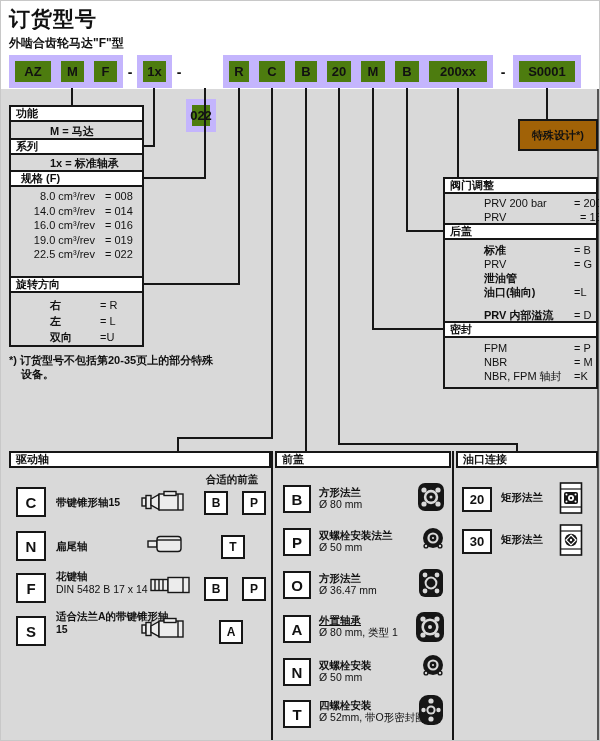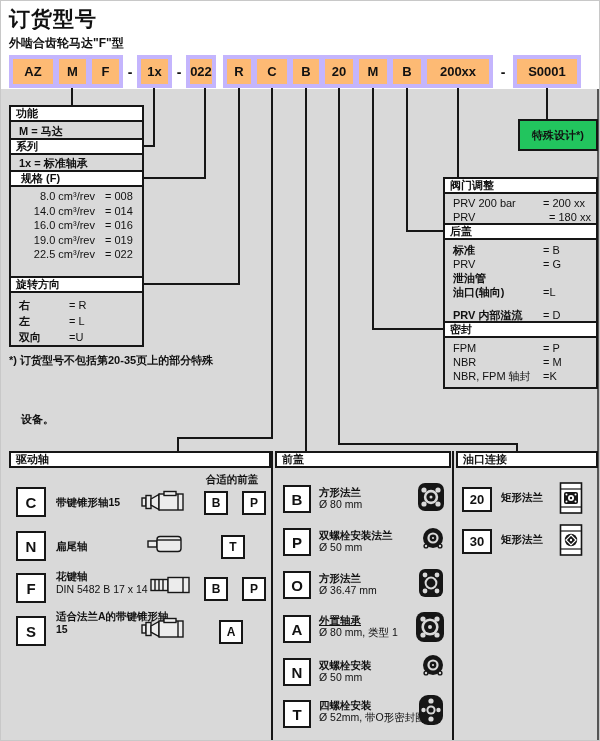--- a/index.html
+++ b/index.html
@@ -4,36 +4,36 @@
 <style>
   html,body{margin:0;padding:0;background:#fff;}
   #canvas{position:relative;width:600px;height:741px;background:#fff;
     font-family:"Liberation Sans",sans-serif;color:#111;overflow:hidden;
     border:1px solid #c8c8c8;box-sizing:border-box;}
   .abs{position:absolute;}
   .ln{position:absolute;background:#161616;}
   .gray{position:absolute;left:0;top:88px;width:600px;height:653px;background:#d9d9d9;}
   .title{position:absolute;left:8px;top:4px;font-size:21px;font-weight:700;letter-spacing:1px;}
   .subtitle{position:absolute;left:8px;top:34px;font-size:12px;font-weight:700;}
-  .cbox{position:absolute;top:54px;height:33px;border:4px solid #c4b5fd;background:#fdba74;
+  .cbox{position:absolute;top:54px;height:33px;border:6px solid #c4b5fd;background:#4d7c0f;
     box-sizing:border-box;display:flex;align-items:center;justify-content:center;
     font-size:13px;font-weight:700;}
   .cdash{position:absolute;top:54px;height:33px;display:flex;align-items:center;justify-content:center;
     font-size:14px;font-weight:700;}
   .hdr{position:absolute;border:2px solid #161616;background:#fff;box-sizing:border-box;
     font-size:11px;font-weight:700;display:flex;align-items:center;padding:0 5px;height:17px;}
   .bodybox{position:absolute;border:2px solid #161616;box-sizing:border-box;font-size:11px;}
-  .rw{position:relative;line-height:14px;white-space:nowrap;}
+  .rw{position:relative;line-height:14px;white-space:nowrap;margin-left:31px;}
   .rw .lab{padding-left:8px;font-weight:700;}
   .rw .lab.lt{font-weight:400;}
   .rw .val{position:absolute;font-weight:400;}
   .szrow{position:relative;line-height:14.6px;font-size:11px;white-space:nowrap;}
   .szlab{display:inline-block;width:84px;text-align:right;}
   .szval{position:absolute;left:94px;}
-  .special{position:absolute;border:2px solid #161616;background:#22c55e;box-sizing:border-box;
+  .special{position:absolute;border:2px solid #161616;background:#a16207;box-sizing:border-box;
     display:flex;align-items:center;justify-content:center;font-size:11px;font-weight:700;}
   .footnote{position:absolute;font-size:11px;line-height:14px;font-weight:700;}
   .lbox{position:absolute;width:30px;height:30px;border:2px solid #161616;background:#fff;
     box-sizing:border-box;display:flex;align-items:center;justify-content:center;
     font-size:15px;font-weight:700;}
   .mini{width:24px;height:24px;font-size:12px;}
   .port{width:30px;height:25px;font-size:13px;}
   .rowlab{position:absolute;font-size:10.5px;line-height:12px;font-weight:700;white-space:nowrap;}
   .rowlab2{position:absolute;font-size:10.5px;line-height:12px;font-weight:400;white-space:nowrap;}
   .covers{position:absolute;font-size:10.5px;font-weight:700;text-align:center;}
@@ -49,21 +49,21 @@
 
   <div class="title">订货型号</div>
   <div class="subtitle">外啮合齿轮马达"F"型</div>
 
   <div class="cbox" style="left:8px;width:48px;">AZ</div>
   <div class="cbox" style="left:54px;width:35px;">M</div>
   <div class="cbox" style="left:87px;width:35px;">F</div>
   <div class="cdash" style="left:122px;width:14px;">-</div>
   <div class="cbox" style="left:136px;width:35px;">1x</div>
   <div class="cdash" style="left:171px;width:14px;">-</div>
-  <div class="cbox" style="left:185px;width:30px;">022</div>
+  <div class="cbox" style="left:185px;width:30px;margin-top:44px;">022</div>
   <div class="cbox" style="left:222px;width:32px;">R</div>
   <div class="cbox" style="left:252px;width:38px;">C</div>
   <div class="cbox" style="left:288px;width:34px;">B</div>
   <div class="cbox" style="left:320px;width:36px;">20</div>
   <div class="cbox" style="left:354px;width:36px;">M</div>
   <div class="cbox" style="left:388px;width:36px;">B</div>
   <div class="cbox" style="left:422px;width:70px;">200xx</div>
   <div class="cdash" style="left:492px;width:20px;">-</div>
   <div class="cbox" style="left:512px;width:68px;">S0001</div>
 
@@ -109,21 +109,21 @@
 
   <div class="hdr" style="left:8px;top:275px;width:135px;">旋转方向</div>
   <div class="bodybox" style="left:8px;top:290px;width:135px;height:56px;padding-top:4px;">
     <div class="rw" style="line-height:16px;"><span class="lab">右</span><span class="val" style="left:58px;">= R</span></div>
     <div class="rw" style="line-height:16px;"><span class="lab">左</span><span class="val" style="left:58px;">= L</span></div>
     <div class="rw" style="line-height:16px;"><span class="lab">双向</span><span class="val" style="left:58px;">=U</span></div>
   </div>
 
   <div class="footnote" style="left:8px;top:352px;">
     <div>*) 订货型号不包括第20-35页上的部分特殊</div>
-    <div style="padding-left:12px;margin-top:45px;">设备。</div>
+    <div style="padding-left:12px;">设备。</div>
   </div>
 
   <div class="special" style="left:517px;top:118px;width:80px;height:32px;">特殊设计*)</div>
 
   <div class="hdr" style="left:442px;top:176px;width:155px;">阀门调整</div>
   <div class="bodybox" style="left:442px;top:191px;width:155px;height:33px;padding-top:2px;">
     <div class="rw"><span class="lab lt">PRV 200 bar</span><span class="val" style="left:98px;">= 200 xx</span></div>
     <div class="rw"><span class="lab lt">PRV</span><span class="val" style="left:104px;">= 180 xx</span></div>
   </div>
 

